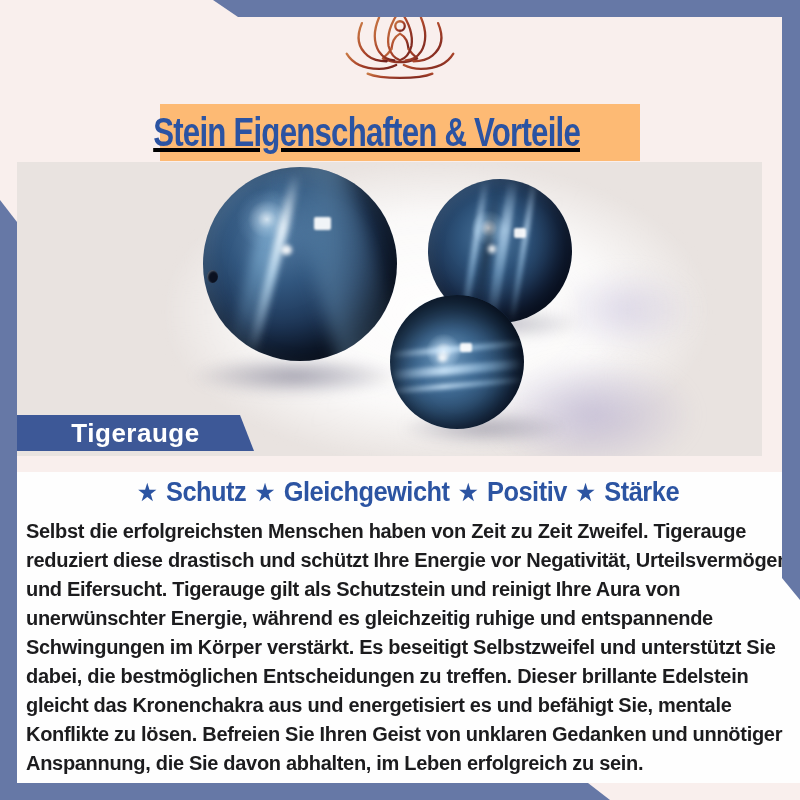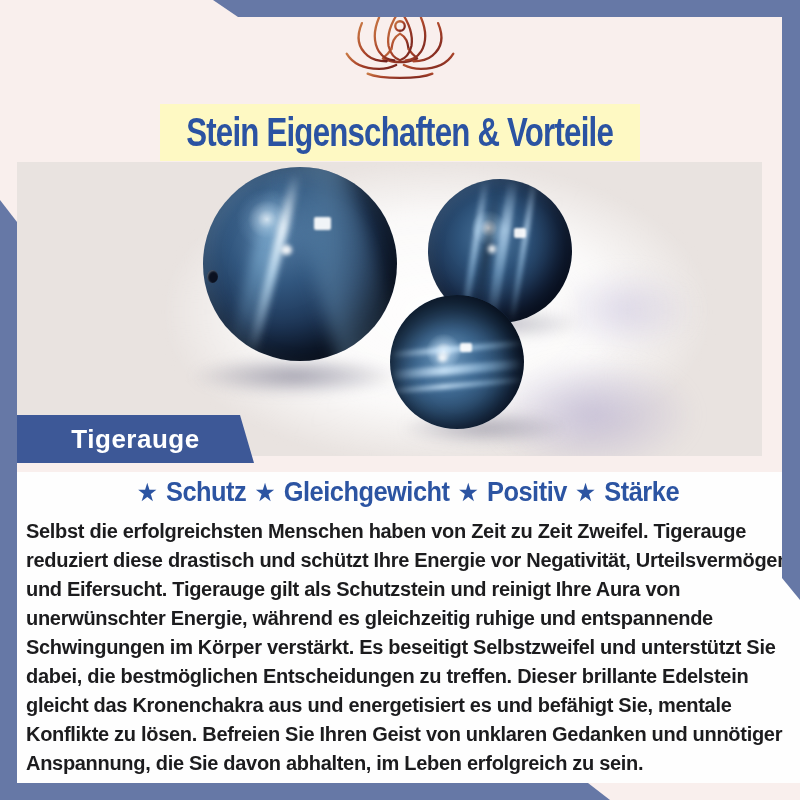--- a/index.html
+++ b/index.html
@@ -17,21 +17,21 @@
   .border.left{left:0;top:200px;width:17px;height:600px;
     clip-path:polygon(0 0,100% 22px,100% 100%,0 100%);}
   .border.bottom{left:0;top:783px;width:610px;height:17px;
     clip-path:polygon(0 0,588px 0,100% 100%,0 100%);}
   
   .logo{position:absolute;left:0;top:6px;width:800px;display:flex;flex-direction:column;align-items:center;z-index:2;}
   .brand{font-family:"Liberation Serif", serif;font-size:14px;font-weight:bold;
     letter-spacing:4px;color:#41302d;margin-top:1px;}
   
   .title-bar{position:absolute;left:160px;top:104px;width:480px;height:57px;
-    background:#fef9c3;display:flex;align-items:center;justify-content:center;z-index:3;}
+    background:#fdba74;display:flex;align-items:center;justify-content:flex-end;z-index:3;text-decoration:underline;}
   .title-text{font-size:40px;font-weight:bold;color:#2b53a2;white-space:nowrap;
     letter-spacing:-1px;transform:scaleX(.78);}
   
   .photo{position:absolute;left:17px;top:162px;width:745px;height:294px;
     background:#e9e3e0;overflow:hidden;z-index:1;}
   .glow{position:absolute;left:150px;top:0px;width:540px;height:300px;
     background:radial-gradient(ellipse,rgba(255,255,255,.97) 0%,rgba(255,255,255,.8) 45%,rgba(255,255,255,0) 72%);
     filter:blur(6px);}
   .shadow{position:absolute;border-radius:50%;}
   .sh-lav1{left:470px;top:195px;width:210px;height:115px;filter:blur(9px);
@@ -78,21 +78,21 @@
   .hole{position:absolute;left:2%;top:53%;width:11px;height:13px;border-radius:50%;
     background:#0b1120;box-shadow:inset 1px 1px 2px rgba(160,180,200,.5);}
   .mb{position:absolute;top:0;height:100%;filter:blur(2px);transform:rotate(9deg);
     background:linear-gradient(to bottom,rgba(190,220,245,0),rgba(190,220,245,.75) 35%,rgba(150,195,230,.5) 65%,rgba(190,220,245,0));}
   .mb1{left:30%;width:7px;} .mb2{left:48%;width:10px;} .mb3{left:64%;width:6px;}
   .mbd{left:38%;width:8px;background:linear-gradient(to bottom,rgba(5,10,20,0),rgba(5,10,20,.5) 50%,rgba(5,10,20,0));filter:blur(3px);}
   .sb{position:absolute;left:0;width:100%;filter:blur(2px);transform:rotate(-5deg);
     background:linear-gradient(to right,rgba(210,235,255,0),rgba(210,235,255,.85) 40%,rgba(170,210,240,.5) 70%,rgba(210,235,255,0));}
   .sb1{top:38%;height:6px;} .sb2{top:52%;height:9px;} .sb3{top:66%;height:5px;}
   
-  .stone-banner{position:absolute;left:17px;top:415px;width:237px;height:48px;
+  .stone-banner{position:absolute;left:17px;top:415px;width:237px;height:36px;
     background:#3d5897;display:flex;align-items:center;justify-content:center;z-index:5;
     clip-path:polygon(0 0,calc(100% - 14px) 0,100% 100%,0 100%);}
   .stone-banner span{color:#ffffff;font-weight:bold;font-size:26px;letter-spacing:.5px;}
   
   .panel{position:absolute;left:17px;top:472px;width:783px;height:311px;
     background:#fefefe;z-index:4;}
   .benefits{margin-top:5px;display:flex;justify-content:center;align-items:center;
     gap:10px;color:#2c54a2;font-weight:bold;transform:scaleX(.94);}
   .benefits .star{font-size:22px;line-height:1;}
   .benefits .label{font-size:27px;letter-spacing:-.5px;}

